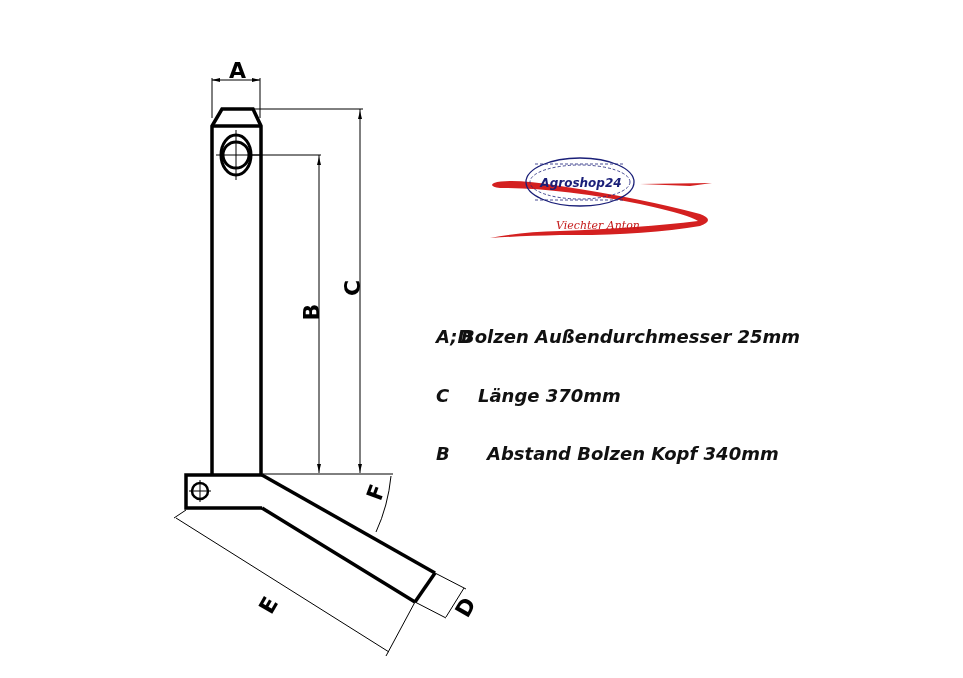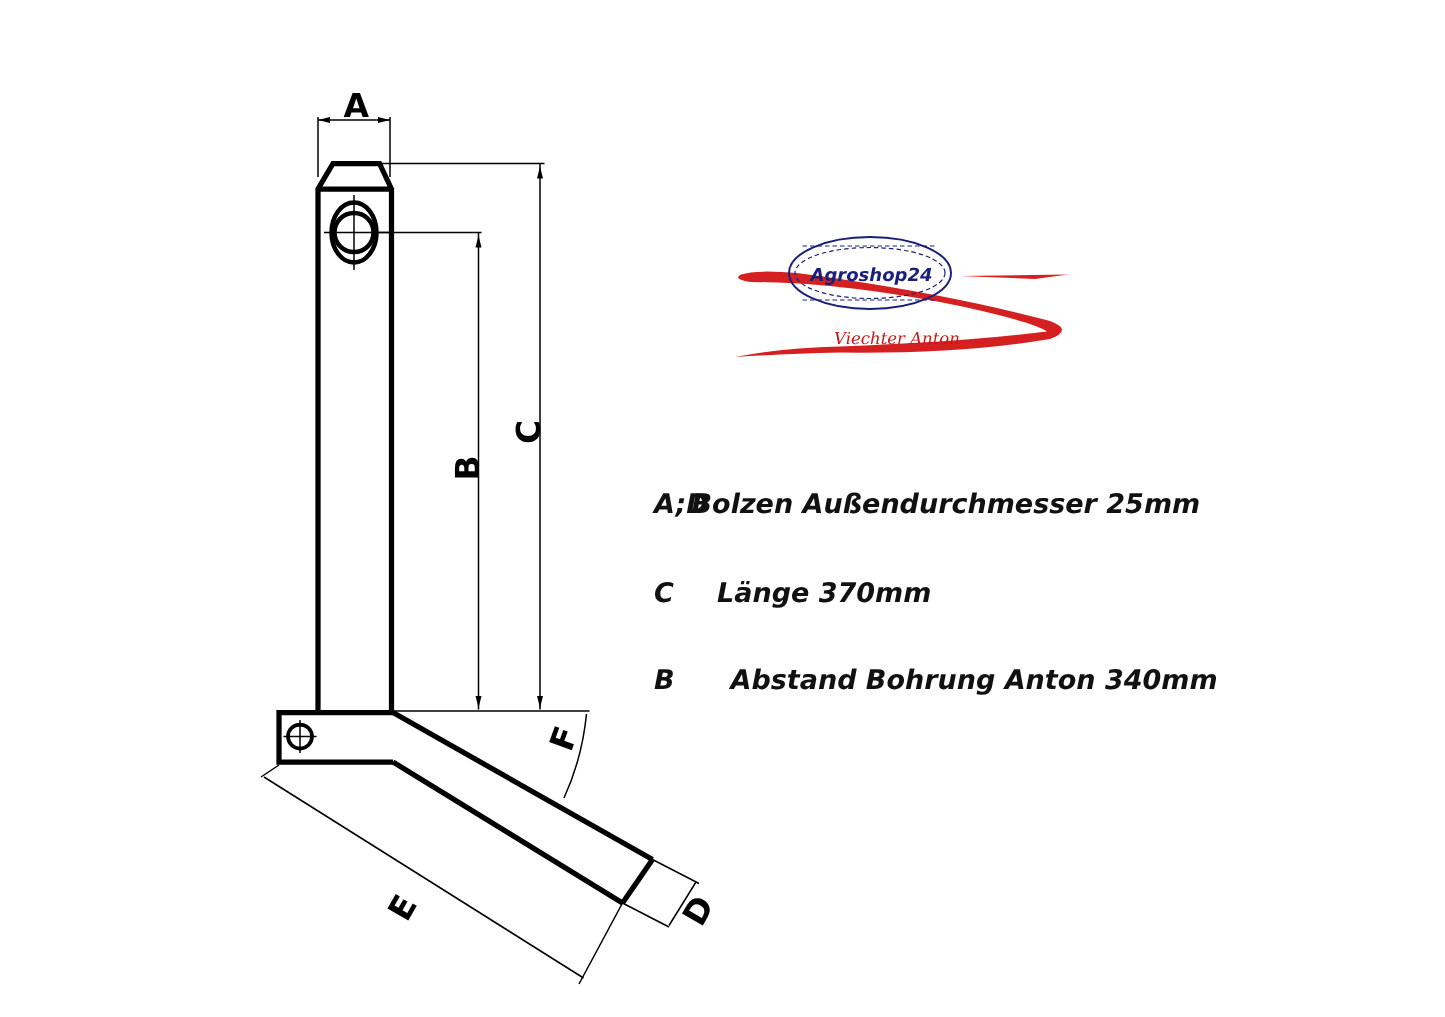--- a/index.html
+++ b/index.html
@@ -93,14 +93,14 @@
 <div class="legend row1">
   <span class="key" style="position: absolute; left: 0px; top: 0px;">A;D</span>
   <span class="desc" style="position: absolute; top: 0px;">Bolzen Außendurchmesser  25mm</span>
 </div>
 <div class="legend row2">
   <span class="key" style="position: absolute; left: 0px; top: 0px;">C</span>
   <span class="desc" style="position: absolute; top: 0px;">Länge  370mm</span>
 </div>
 <div class="legend row3">
   <span class="key" style="position: absolute; left: 0px; top: 0px;">B</span>
-  <span class="desc" style="position: absolute; top: 0px;">Abstand Bohrung Anton  340mm</span>
+  <span class="desc" style="position: absolute; top: 0px;">Abstand Bolzen Kopf  340mm</span>
 </div>
 
 </body></html>

